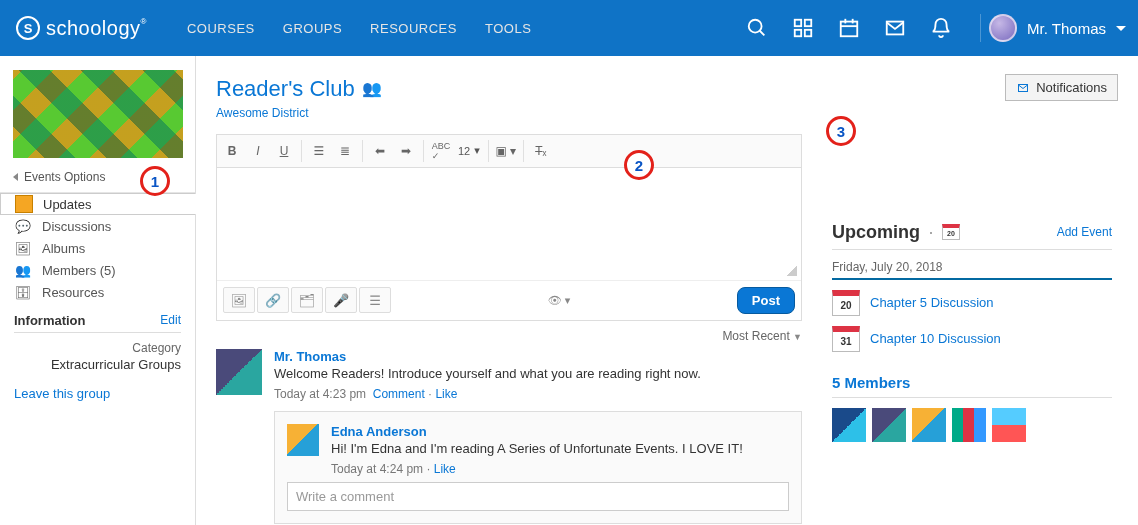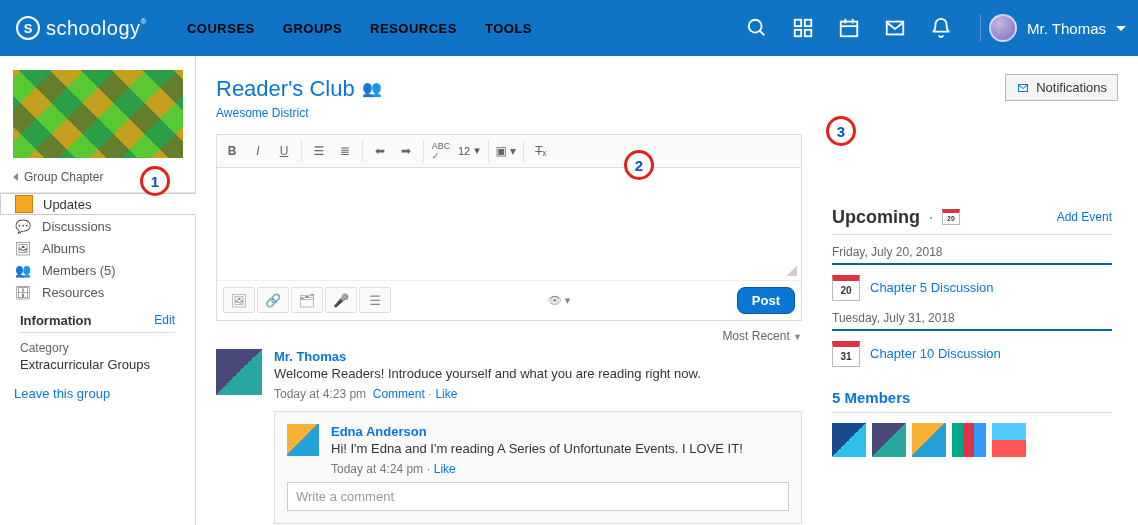--- a/index.html
+++ b/index.html
@@ -6,21 +6,21 @@
 body { background:#fff; width:1138px; height:525px; overflow:hidden; font-size:13px; color:#333; }
 a { text-decoration:none; color:#0a77d5; cursor:pointer; }
 
 
 .hdr { background:#0F73C6; height:56px; display:flex; align-items:center; color:#fff; padding:0 12px 0 16px; }
 .logo { display:flex; align-items:center; gap:6px; }
 .logo-ring { width:24px; height:24px; border:2.5px solid #fff; border-radius:50%; display:flex; align-items:center; justify-content:center; font-weight:600; font-size:13px; }
 .logo-text { font-size:20px; font-weight:300; letter-spacing:0.5px; }
 .logo-text sup { font-size:8px; vertical-align:top; }
 .nav { display:flex; gap:28px; margin-left:40px; }
-.nav a { color:#000000; font-weight:700; font-size:13px; letter-spacing:0.5px; }
+.nav a { color:#e5e5e5; font-weight:400; font-size:13px; letter-spacing:0.5px; }
 .hdr-icons { margin-left:auto; display:flex; align-items:center; gap:24px; }
 .icn { width:22px; height:22px; }
 .avatar { width:28px; height:28px; border-radius:50%; background:radial-gradient(circle at 35% 30%,#c6b8e6,#7a6bbf); border:2px solid rgba(255,255,255,.6); }
 .user-drop { display:flex; align-items:center; gap:10px; font-weight:500; font-size:15px; padding-left:8px; border-left:1px solid rgba(255,255,255,.25); margin-left:4px; }
 .caret { width:0;height:0;border-left:5px solid transparent;border-right:5px solid transparent;border-top:5px solid #fff; }
 
 
 .wrap { display:flex; }
 .sidebar { width:196px; border-right:1px solid #ddd; padding:0; height:469px; position:relative; }
 .main { flex:1; padding:18px 20px 0 20px; display:flex; gap:30px;align-items:center; }
@@ -33,21 +33,21 @@
   repeating-linear-gradient(-45deg,#f0a055 0 22px,#6bc988 22px 44px);
   background-blend-mode:multiply;
 }
 .grp-opt { display:flex; align-items:center; gap:6px; font-size:12px; color:#555; padding:4px 13px 8px; position:relative;}
 .tri { width:0;height:0;border-top:4px solid transparent;border-bottom:4px solid transparent;border-right:5px solid #888; }
 .snav { border-top:1px solid #e5e5e5; }
 .snav > div { display:flex; align-items:center; gap:10px; padding:1px 14px; color:#555; cursor:pointer; border-top:1px solid transparent; border-bottom:1px solid transparent;}
 .snav > div.active { background:#fff; border:1px solid #ccc; border-right:none; position:relative; color:#333;}
 .snav > div.active::after { content:""; position:absolute; right:-1px; top:0; bottom:0; width:2px; background:#fff;}
 .sicn { width:18px;height:18px; display:inline-flex;align-items:center;justify-content:center; }
-.info-sec { padding:10px 20px 0; }
+.info-sec { padding:10px 14px 0;text-align:right; }
 .info-hd { display:flex; justify-content:space-between; border-bottom:1px solid #ddd; padding-bottom:4px; font-weight:600; color:#333;}
 .info-hd a { font-size:12px; font-weight:400;}
 .info-lbl { color:#666; font-size:12px; margin-top:8px;}
 .info-val { font-size:13px; color:#333; margin-top:2px;}
 .leave { display:block; padding:14px; color:#0a77d5; font-size:13px; }
 
 
 .title { color:#0a77d5; font-size:22px; font-weight:400; display:flex; align-items:center; gap:8px;}
 .district { color:#0a77d5; font-size:12px; margin-top:4px; display:inline-block;}
 .cmp { border:1px solid #ddd; margin-top:14px; }
@@ -155,21 +155,21 @@
     </svg>
   <span>Notifications</span>
 </div>
 
 <div class="wrap">
 
   <div class="sidebar">
     <div class="grp-img"></div>
     <div class="grp-opt">
       <span class="tri"></span>
-      <span>Group Chapter</span>
+      <span>Events Options</span>
     </div>
     <div class="snav">
       <div class="active">
           <span class="sicn" style="background:#f5a623;border:1px solid #c78000;"></span>
           <span>Updates</span>
         </div>
       <div>
           <span class="sicn">💬</span>
           <span>Discussions</span>
         </div>
@@ -279,21 +279,20 @@
           <span>Upcoming</span>
           <span style="font-weight:400;color:#999;">·</span>
           <span class="cal-ic" style="width:18px;height:16px;border-top-width:4px;font-size:7px;">20</span>
           <a class="addev">Add Event</a>
         </h3>
         <div class="date">Friday, July 20, 2018</div>
         <div class="evt">
           <div class="cal-ic">20</div>
           <a>Chapter 5 Discussion</a>
         </div>
-        <div class="date">Tuesday, July 31, 2018</div>
         <div class="evt">
           <div class="cal-ic">31</div>
           <a>Chapter 10 Discussion</a>
         </div>
       </div>
       <div class="memsec">
         <h3><a>5 Members</a></h3>
         <div class="mgrid">
           <div class="mav m1"></div>
           <div class="mav m2"></div>

